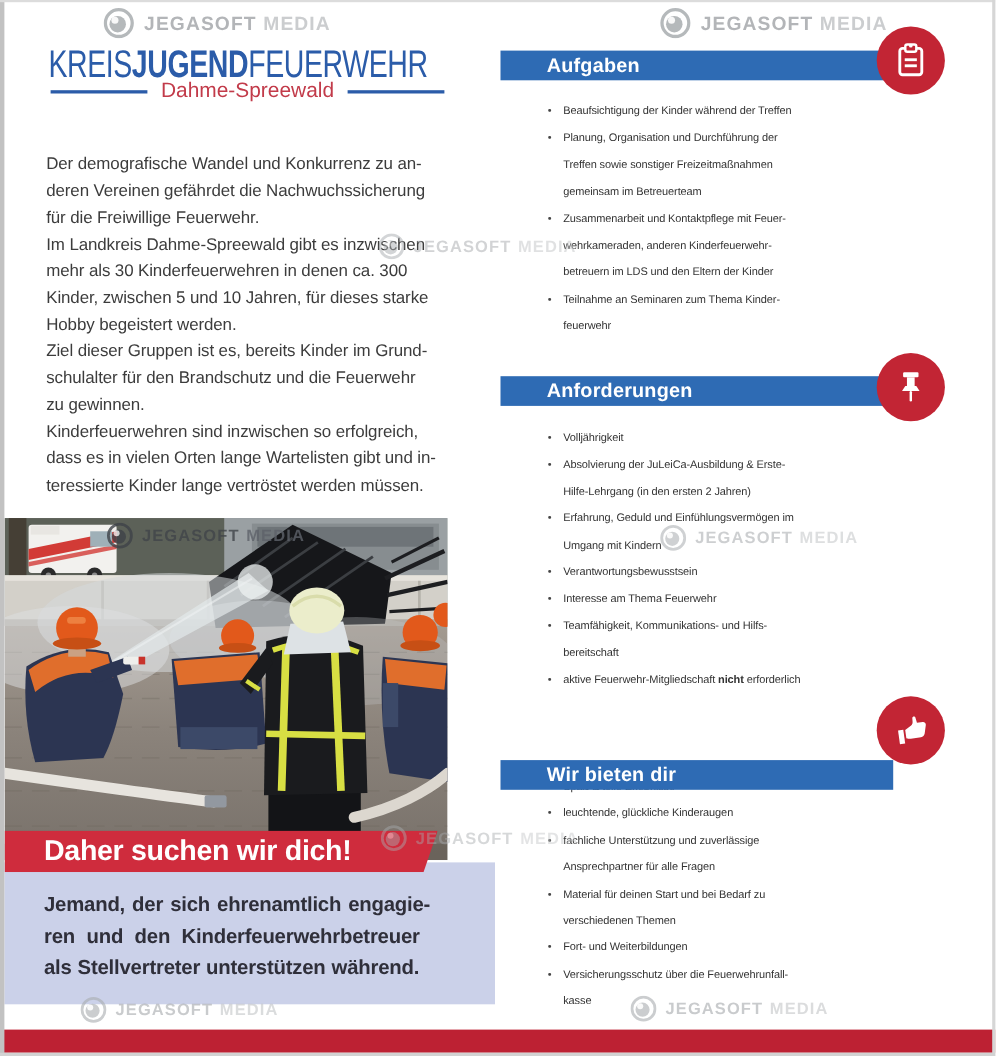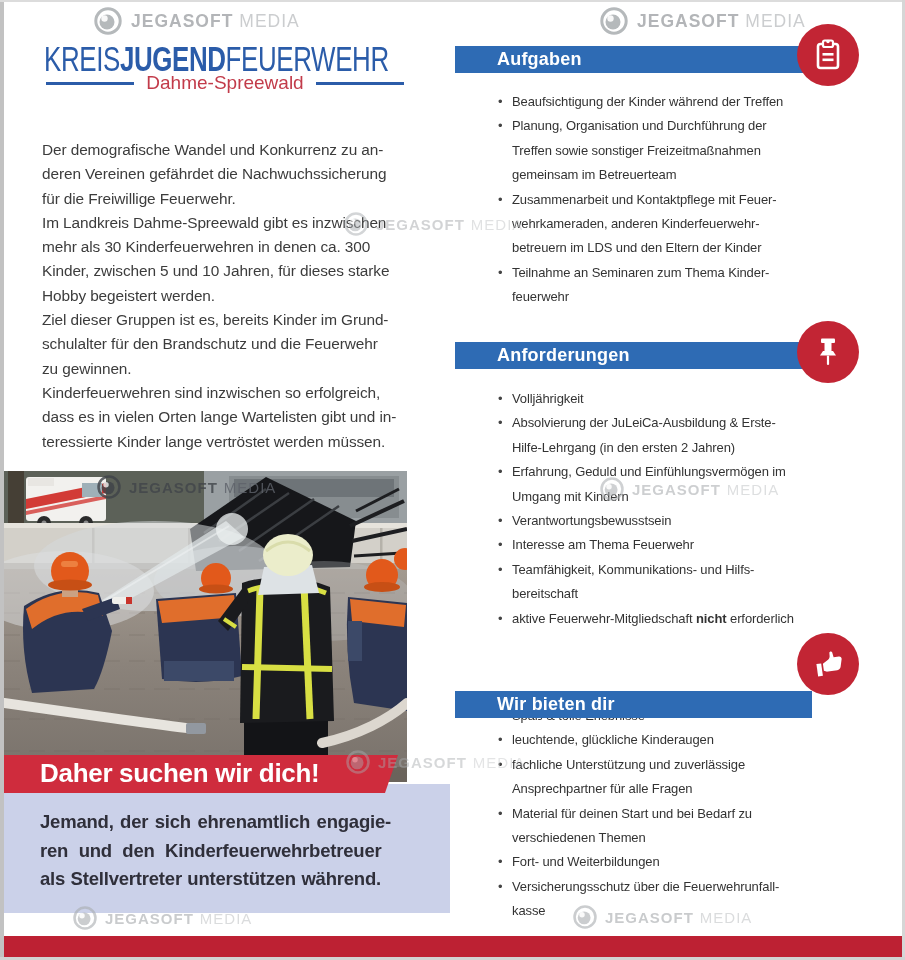--- a/index.html
+++ b/index.html
@@ -46,34 +46,34 @@
   .callout-text .ln:nth-child(3){word-spacing:.5px;}
 
   
   .bar{position:absolute;left:455px;width:357px;height:27px;background:var(--bar-blue,#2e6bb4);z-index:2;}
   .bar-title{display:block;padding-left:42px;line-height:26px;font-size:18px;font-weight:700;color:#fff;letter-spacing:.2px;white-space:nowrap;}
   .sec1 .bar{top:46px;} .sec2 .bar{top:342px;} .sec3 .bar{top:659px;margin-top:32px;}
   .badge{position:absolute;left:797px;width:62px;height:62px;border-radius:50%;background:var(--badge-red,#c22534);
     z-index:3;display:flex;align-items:center;justify-content:center;}
   .sec1 .badge{top:24px;} .sec2 .badge{top:321px;} .sec3 .badge{top:633px;}
   .bullets{position:absolute;left:497px;width:385px;margin:0;padding:0;list-style:none;
-    font-size:13px;line-height:24.4px;color:#333;letter-spacing:-.1px;}
+    font-size:10px;line-height:24.4px;color:#333;letter-spacing:-.1px;}
   .sec1 .bullets{top:90px;} .sec2 .bullets{top:387px;} .sec3 .bullets{top:704px;}
   .bullet{position:relative;padding-left:15px;white-space:nowrap;}
   .bullet::before{content:"\2022";position:absolute;left:1px;top:0;color:#444;}
   .bullet strong{font-weight:700;}
 
   
   .bottom-bar{position:absolute;left:0;top:936px;width:905px;height:21px;background:var(--bottom-bar-red,#bd2133);z-index:8;}
 
   
   .wm{position:absolute;display:flex;align-items:center;z-index:4;pointer-events:none;}
   .wm .wm-icon{display:block;color:#a9adb0;}
   .wm .wm-bold{font-weight:700;color:#a6a9ac;letter-spacing:1px;}
-  .wm .wm-light{font-weight:400;color:#c3c5c7;letter-spacing:1px;margin-left:6px;}
+  .wm .wm-light{font-weight:700;color:#c3c5c7;letter-spacing:1px;margin-left:6px;}
   .wm-lg{opacity:.85;} .wm-lg .wm-icon{width:28px;height:28px;margin-right:9px;}
   .wm-lg .wm-bold,.wm-lg .wm-light{font-size:17.5px;}
   .wm-sm .wm-icon{width:24px;height:24px;margin-right:8px;}
   .wm-sm .wm-bold,.wm-sm .wm-light{font-size:15px;}
   .wm-1{left:94px;top:7px;} .wm-2{left:600px;top:7px;}
   .wm-3{left:344px;top:212px;opacity:.5;} .wm-4{left:600px;top:477px;opacity:.55;}
   .wm-5{left:346px;top:750px;opacity:.45;}
   .wm-6{left:73px;top:906px;opacity:.6;} .wm-7{left:573px;top:905px;opacity:.6;}
   .wm-dark{left:97px;top:475px;opacity:.8;}
   .wm-dark .wm-icon{color:#3f4348;}

